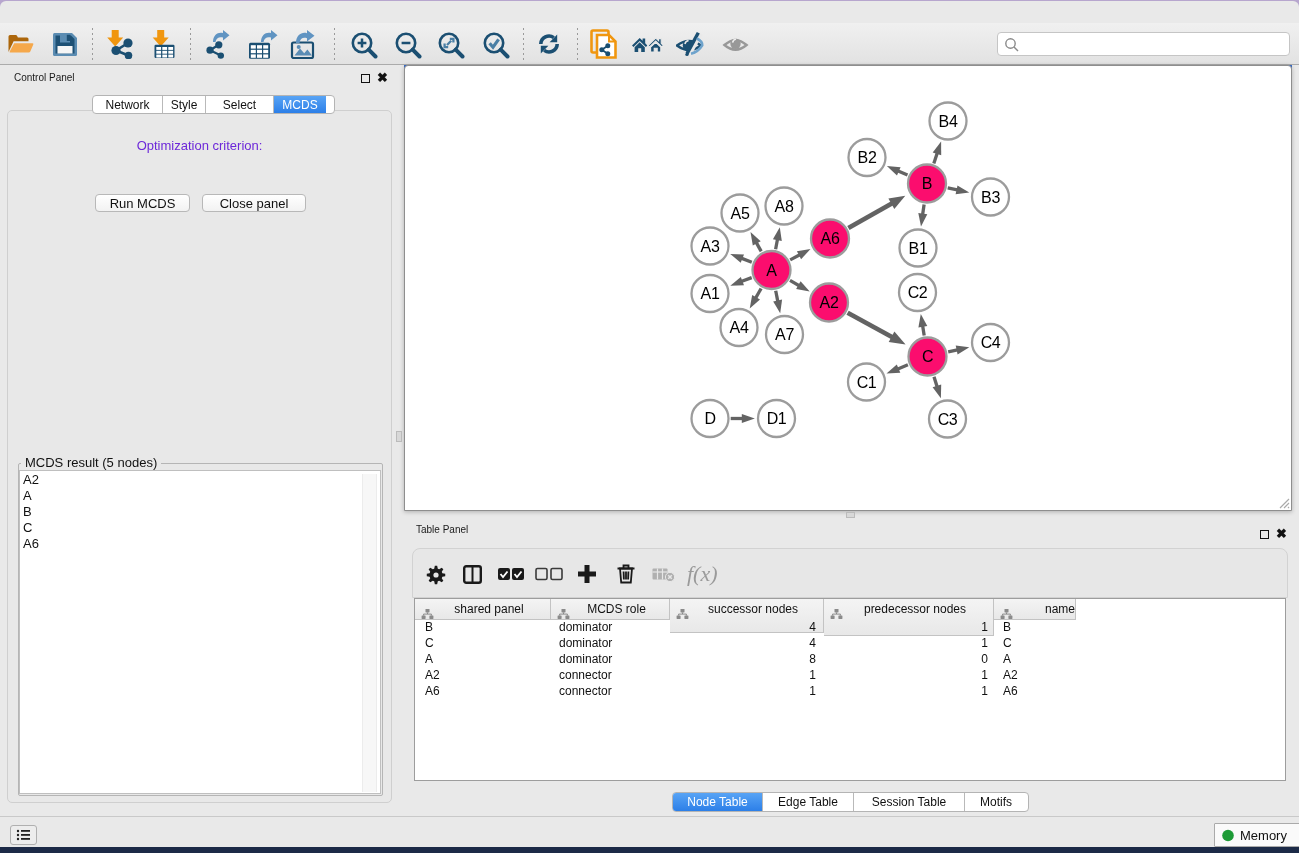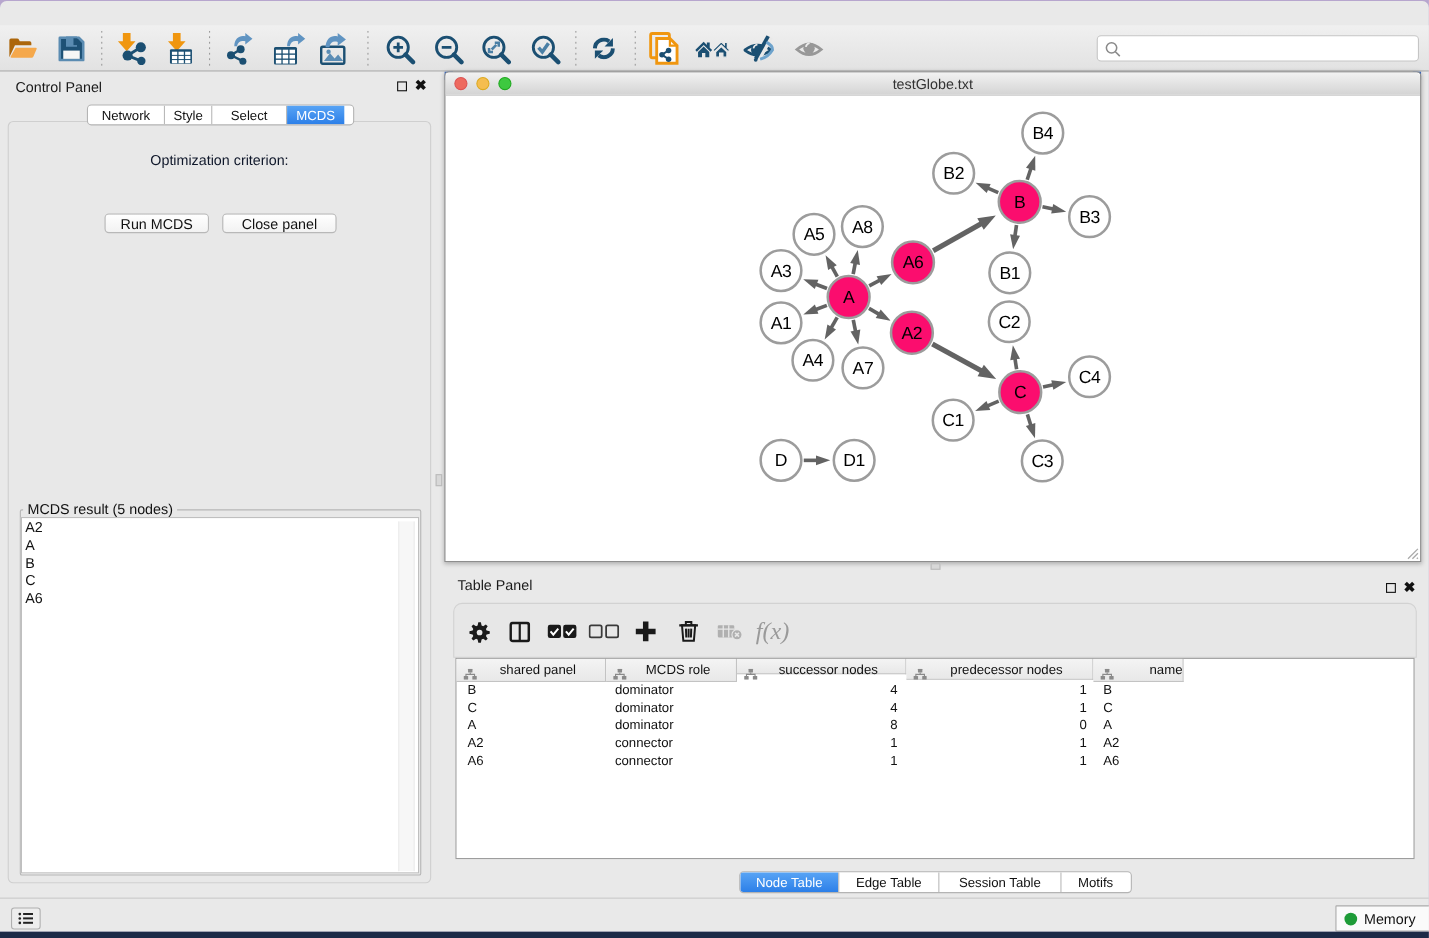--- a/index.html
+++ b/index.html
@@ -7,21 +7,21 @@
 .abs{position:absolute}
 #app{position:absolute;left:0;top:1px;width:1299px;height:846px;background:#e9e9e9;border-radius:6px 6px 0 0;overflow:hidden}
 #titlebar{position:absolute;left:0;top:0;width:100%;height:21px;background:linear-gradient(#ececec,#d8d8d8);border-bottom:1px solid #c2c2c2}
 #titlebar .title{position:absolute;left:0;right:0;top:3px;text-align:center;font-size:13px;color:#404040}
 .tl{position:absolute;width:12px;height:12px;border-radius:50%;top:5px}
 #toolbar{position:absolute;left:0;top:22px;width:100%;height:42px;background:linear-gradient(#f0f0f0,#e2e2e2);border-bottom:1px solid #ababab}
 .tsep{position:absolute;top:5px;height:32px;width:1px;background-image:linear-gradient(#9a9a9a 33%,rgba(0,0,0,0) 0%);background-size:1px 5px}
 .ticon{position:absolute;top:8px}
 #searchbox{position:absolute;left:997px;top:9px;width:293px;height:24px;background:#fff;border:1px solid #c5c5c5;border-radius:4px}
 
-.ptitle{font-size:13px;color:#1a1a1a}
+.ptitle{font-size:10px;color:#1a1a1a}
 .sqbtn{position:absolute;width:9px;height:9px;border:1.5px solid #111}
 .xbtn{position:absolute;font-size:13px;font-weight:bold;color:#111}
 
 .seg{position:absolute;display:flex;height:19px;border:1px solid #b4b4b4;border-radius:4px;background:#fff;overflow:hidden;z-index:3}
 .seg div{font-size:12px;color:#111;text-align:center;line-height:18px;border-right:1px solid #b9b9b9}
 .seg div:last-child{border-right:none}
 .seg .on{background:linear-gradient(#58a4f5,#2c7fe8);color:#fff}
 
 #cpanel{position:absolute;left:7px;top:109px;width:385px;height:693px;background:#e8e8e8;border:1px solid #cfcfcf;border-radius:5px}
 button.mac{background:linear-gradient(#ffffff,#f2f2f2);border:1px solid #b8b8b8;border-radius:4px;font-size:13px;color:#111;font-family:"Liberation Sans",sans-serif}
@@ -169,51 +169,45 @@
         <svg width="16" height="16" viewBox="0 0 16 16" style="position:absolute;left:6px;top:4px">
           <circle cx="6.5" cy="6.5" r="4.7" fill="none" stroke="#8a8a8a" stroke-width="1.4"></circle>
           <line x1="10" y1="10" x2="14" y2="14" stroke="#8a8a8a" stroke-width="1.4"></line>
         </svg>
       </div>
     </div>
 
  <div class="ptitle abs" style="left:14px;top:71px">Control Panel</div>
  <div class="sqbtn" style="left:361px;top:73px"></div>
  <div class="xbtn" style="left:377px;top:69px">✖</div>
- <div class="seg" style="left:79px;top:94px;width:243px">
+ <div class="seg" style="left:92px;top:94px;width:243px">
    <div style="width:70px">Network</div>
       <div style="width:43px">Style</div>
       <div style="width:68px">Select</div>
       <div class="on" style="width:52px">MCDS</div>
  </div>
  <div id="cpanel">
-   <div class="abs" style="left:0;right:0;top:27px;text-align:center;font-size:13px;color:#0f172a">Optimization criterion:</div>
+   <div class="abs" style="left:0;right:0;top:27px;text-align:center;font-size:13px;color:#6d28d9">Optimization criterion:</div>
    <button class="mac abs" style="left:87px;top:83px;width:95px;height:18px">Run MCDS</button>
    <button class="mac abs" style="left:194px;top:83px;width:104px;height:18px">Close panel</button>
    <div class="abs" style="left:10px;top:352px;width:365px;height:333px;border:1px solid #b5b5b5;border-radius:2px"></div>
    <div class="abs" style="left:13px;top:344px;padding:0 4px;background:#e8e8e8;font-size:13px;color:#111;z-index:2">MCDS result (5 nodes)</div>
    <div class="abs" style="left:11px;top:359px;width:362px;height:324px;background:#fff;border:1px solid #bfbfbf;z-index:1">
      <div style="font-size:13px;color:#111;padding:1px 0 0 3px;line-height:16px">A2<br>A<br>B<br>C<br>A6</div>
      <div class="abs" style="top:3px;right:3px;width:15px;height:318px;background:#f7f7f7;border-left:1px solid #ececec;border-right:1px solid #ececec"></div>
    </div>
  </div>
 
  <svg class="abs" style="left:404px;top:64px" width="8" height="8">
       <path d="M0 0 h8 L0 8z" fill="#3c6fca"></path>
     </svg>
     <svg class="abs" style="left:1284px;top:64px" width="8" height="8">
       <path d="M0 0 h8 L8 8z" fill="#3c6fca"></path>
     </svg>
     <div class="abs" style="left:404px;top:64px;width:888px;height:446px;background:#fff;border:1px solid #8e8e8e;border-radius:4px 4px 0 0;box-shadow:0 1px 4px rgba(0,0,0,0.25)">
-   <div class="abs" style="left:0;top:0;width:100%;height:21px;background:linear-gradient(#f2f2f2,#d4d4d4);border-bottom:1px solid #b1b1b1;border-radius:4px 4px 0 0">
-     <div class="tl" style="left:8px;top:4px;background:#ee6a5f;border:0.5px solid #d55;"></div>
-     <div class="tl" style="left:28px;top:4px;background:#f5bd4f;border:0.5px solid #da2;"></div>
-     <div class="tl" style="left:48px;top:4px;background:#3ec940;border:0.5px solid #2a2;"></div>
-     <div class="abs" style="left:0;right:0;top:3px;text-align:center;font-size:13px;color:#333">testGlobe.txt</div>
-   </div>
    <svg width="888" height="424" viewBox="0 0 888 424" style="position:absolute;left:1px;top:21px" font-family="Liberation Sans, sans-serif">
         <line x1="355.2" y1="164.4" x2="349.8" y2="154.6" stroke="#636363" stroke-width="3.3"></line>
         <polygon points="344.5,145.0 354.7,154.2 346.8,158.5" fill="#636363"></polygon>
         <line x1="369.6" y1="162.2" x2="371.7" y2="151.1" stroke="#636363" stroke-width="3.3"></line>
         <polygon points="373.8,140.3 375.8,153.9 366.9,152.2" fill="#636363"></polygon>
         <line x1="345.8" y1="175.3" x2="334.5" y2="170.9" stroke="#636363" stroke-width="3.3"></line>
         <polygon points="324.2,166.9 338.0,167.4 334.7,175.8" fill="#636363"></polygon>
         <line x1="345.7" y1="190.6" x2="334.5" y2="194.8" stroke="#636363" stroke-width="3.3"></line>
         <polygon points="324.3,198.8 334.8,189.9 338.0,198.3" fill="#636363"></polygon>
         <line x1="355.1" y1="201.5" x2="349.1" y2="212.0" stroke="#636363" stroke-width="3.3"></line>
@@ -367,32 +361,32 @@
         <div style="position:absolute;left:6px;top:5px"><svg class="hicon" viewBox="0 0 13 11">
             <g fill="#8a8a8a">
               <rect x="4.3" y="0" width="4.4" height="3.8" rx="0.5"></rect>
               <rect x="0" y="7.2" width="4.4" height="3.8" rx="0.5"></rect>
               <rect x="8.6" y="7.2" width="4.4" height="3.8" rx="0.5"></rect>
             </g>
             <path d="M6.5 3.8 v1.8 M2.2 7.2 v-1.6 h8.6 v1.6" stroke="#8a8a8a" stroke-width="1.1" fill="none"></path>
           </svg></div>
         <div style="position:absolute;left:13px;right:0;top:3px;text-align:center;font-size:12px;color:#111">MCDS role</div>
       </div>
-      <div style="position:absolute;left:255px;top:0;width:154px;height:14px;background:linear-gradient(#f4f4f4,#e8e8e8);border-right:1px solid #c3c3c3;border-bottom:1px solid #c3c3c3">
+      <div style="position:absolute;left:255px;top:0;width:154px;height:34px;background:linear-gradient(#f4f4f4,#e8e8e8);border-right:1px solid #c3c3c3;border-bottom:1px solid #c3c3c3">
         <div style="position:absolute;left:6px;top:5px"><svg class="hicon" viewBox="0 0 13 11">
             <g fill="#8a8a8a">
               <rect x="4.3" y="0" width="4.4" height="3.8" rx="0.5"></rect>
               <rect x="0" y="7.2" width="4.4" height="3.8" rx="0.5"></rect>
               <rect x="8.6" y="7.2" width="4.4" height="3.8" rx="0.5"></rect>
             </g>
             <path d="M6.5 3.8 v1.8 M2.2 7.2 v-1.6 h8.6 v1.6" stroke="#8a8a8a" stroke-width="1.1" fill="none"></path>
           </svg></div>
         <div style="position:absolute;left:13px;right:0;top:3px;text-align:center;font-size:12px;color:#111">successor nodes</div>
       </div>
-      <div style="position:absolute;left:409px;top:0;width:170px;height:19px;background:linear-gradient(#f4f4f4,#e8e8e8);border-right:1px solid #c3c3c3;border-bottom:1px solid #c3c3c3">
+      <div style="position:absolute;left:409px;top:0;width:170px;height:37px;background:linear-gradient(#f4f4f4,#e8e8e8);border-right:1px solid #c3c3c3;border-bottom:1px solid #c3c3c3">
         <div style="position:absolute;left:6px;top:5px"><svg class="hicon" viewBox="0 0 13 11">
             <g fill="#8a8a8a">
               <rect x="4.3" y="0" width="4.4" height="3.8" rx="0.5"></rect>
               <rect x="0" y="7.2" width="4.4" height="3.8" rx="0.5"></rect>
               <rect x="8.6" y="7.2" width="4.4" height="3.8" rx="0.5"></rect>
             </g>
             <path d="M6.5 3.8 v1.8 M2.2 7.2 v-1.6 h8.6 v1.6" stroke="#8a8a8a" stroke-width="1.1" fill="none"></path>
           </svg></div>
         <div style="position:absolute;left:13px;right:0;top:3px;text-align:center;font-size:12px;color:#111">predecessor nodes</div>
       </div>

